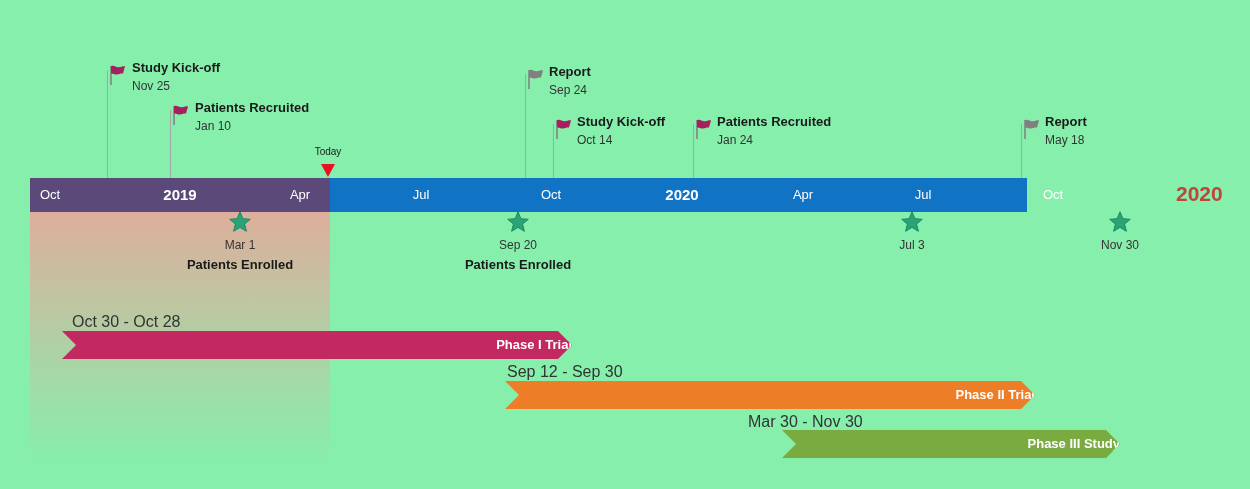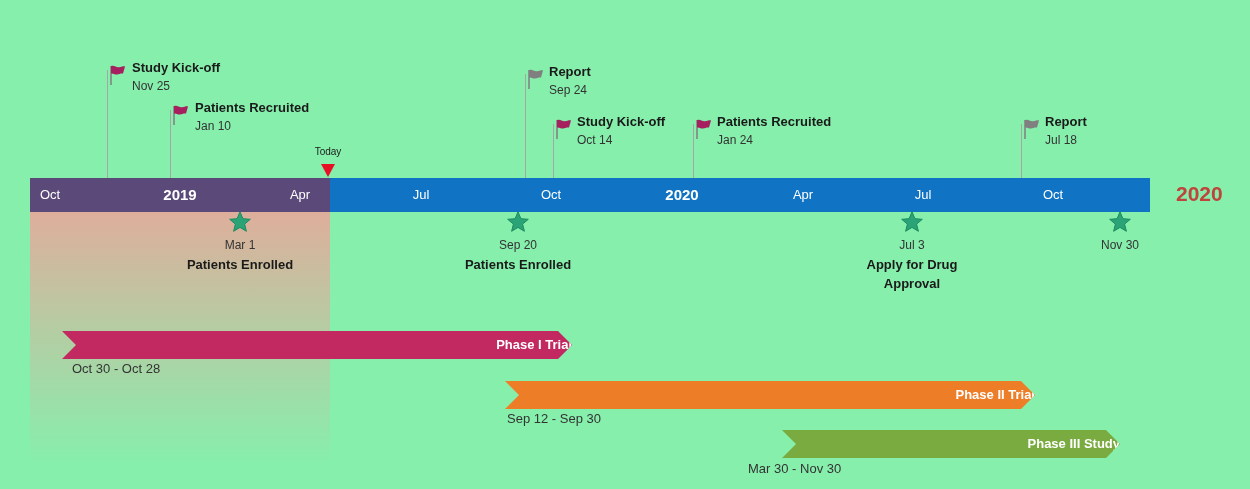--- a/index.html
+++ b/index.html
@@ -6,21 +6,21 @@
   .canvas{
     position:relative;width:1250px;height:489px;background:#86efac;
     font-family:"Liberation Sans",sans-serif;overflow:hidden;
   }
   
   .shade{
     position:absolute;left:30px;top:212px;width:300px;height:252px;
     background:linear-gradient(to bottom,rgba(244,158,151,0.8),rgba(255,255,255,0));
   }
   
-  .bar{position:absolute;left:30px;top:178px;width:1120px;height:34px;background:#1173c4;}
+  .bar{position:absolute;left:30px;top:178px;width:997px;height:34px;background:#1173c4;}
   .bar-elapsed{position:absolute;left:0;top:0;width:300px;height:34px;background:#5b4a79;}
   .tick{
     position:absolute;top:0;height:34px;line-height:34px;color:#ffffff;
     font-size:13px;transform:translateX(-50%);white-space:nowrap;
   }
   .tick.year{font-weight:700;font-size:15px;}
   .year-end{
     position:absolute;left:1176px;top:182px;width:72px;font-size:21px;
     font-weight:700;color:#bd453b;white-space:nowrap;
   }
@@ -36,21 +36,21 @@
   .ms-text{position:absolute;white-space:nowrap;line-height:19px;}
   .ms-title{font-size:13px;font-weight:700;color:#1a1a1a;}
   .ms-title.u{}
   .ms-date{font-size:12px;color:#333333;}
   
   .star{position:absolute;top:210px;}
   .msb{position:absolute;top:236px;text-align:center;line-height:19px;}
   .msb-date{font-size:12px;color:#333333;}
   .msb-title{font-size:13px;font-weight:700;color:#1a1a1a;}
   
-  .task-range{position:absolute;font-size:13px;color:#333333;white-space:nowrap;margin-top:48px;}
+  .task-range{position:absolute;font-size:16px;color:#333333;white-space:nowrap;}
   .task{
     position:absolute;height:28px;color:#ffffff;font-weight:700;font-size:13px;
     text-align:right;line-height:28px;
     clip-path:polygon(0 0,calc(100% - 14px) 0,100% 50%,calc(100% - 14px) 100%,0 100%,14px 50%);
   }
 </style>
 </head>
 <body>
 
 <div class="canvas">
@@ -104,21 +104,21 @@
   <div class="ms-text" style="left:577px;top:112px">
     <div class="ms-title">Study Kick-off</div>
     <div class="ms-date">Oct 14</div>
   </div>
   <div class="ms-text" style="left:717px;top:112px">
     <div class="ms-title">Patients Recruited</div>
     <div class="ms-date">Jan 24</div>
   </div>
   <div class="ms-text" style="left:1045px;top:112px">
     <div class="ms-title u">Report</div>
-    <div class="ms-date">Jul 18</div>
+    <div class="ms-date">May 18</div>
   </div>
 
   <div class="today-label">Today</div>
   <div class="today-tri"></div>
 
   <div class="bar">
     <div class="bar-elapsed"></div>
     <span class="tick" style="left:20px">Oct</span>
     <span class="tick year" style="left:150px">2019</span>
     <span class="tick" style="left:270px">Apr</span>
@@ -147,21 +147,20 @@
   <div class="msb" style="left:165px;width:150px">
     <div class="msb-date">Mar 1</div>
     <div class="msb-title">Patients Enrolled</div>
   </div>
   <div class="msb" style="left:443px;width:150px">
     <div class="msb-date">Sep 20</div>
     <div class="msb-title">Patients Enrolled</div>
   </div>
   <div class="msb" style="left:857px;width:110px">
     <div class="msb-date">Jul 3</div>
-    <div class="msb-title">Apply for Drug Approval</div>
   </div>
   <div class="msb" style="left:1055px;width:130px">
     <div class="msb-date">Nov 30</div>
   </div>
 
   <div class="task-range" style="left:72px;top:313px">Oct 30 - Oct 28</div>
   <div class="task" style="left:62px;top:331px;width:510px;background:#c12960">
     <span>Phase I Trial</span>
   </div>
 

